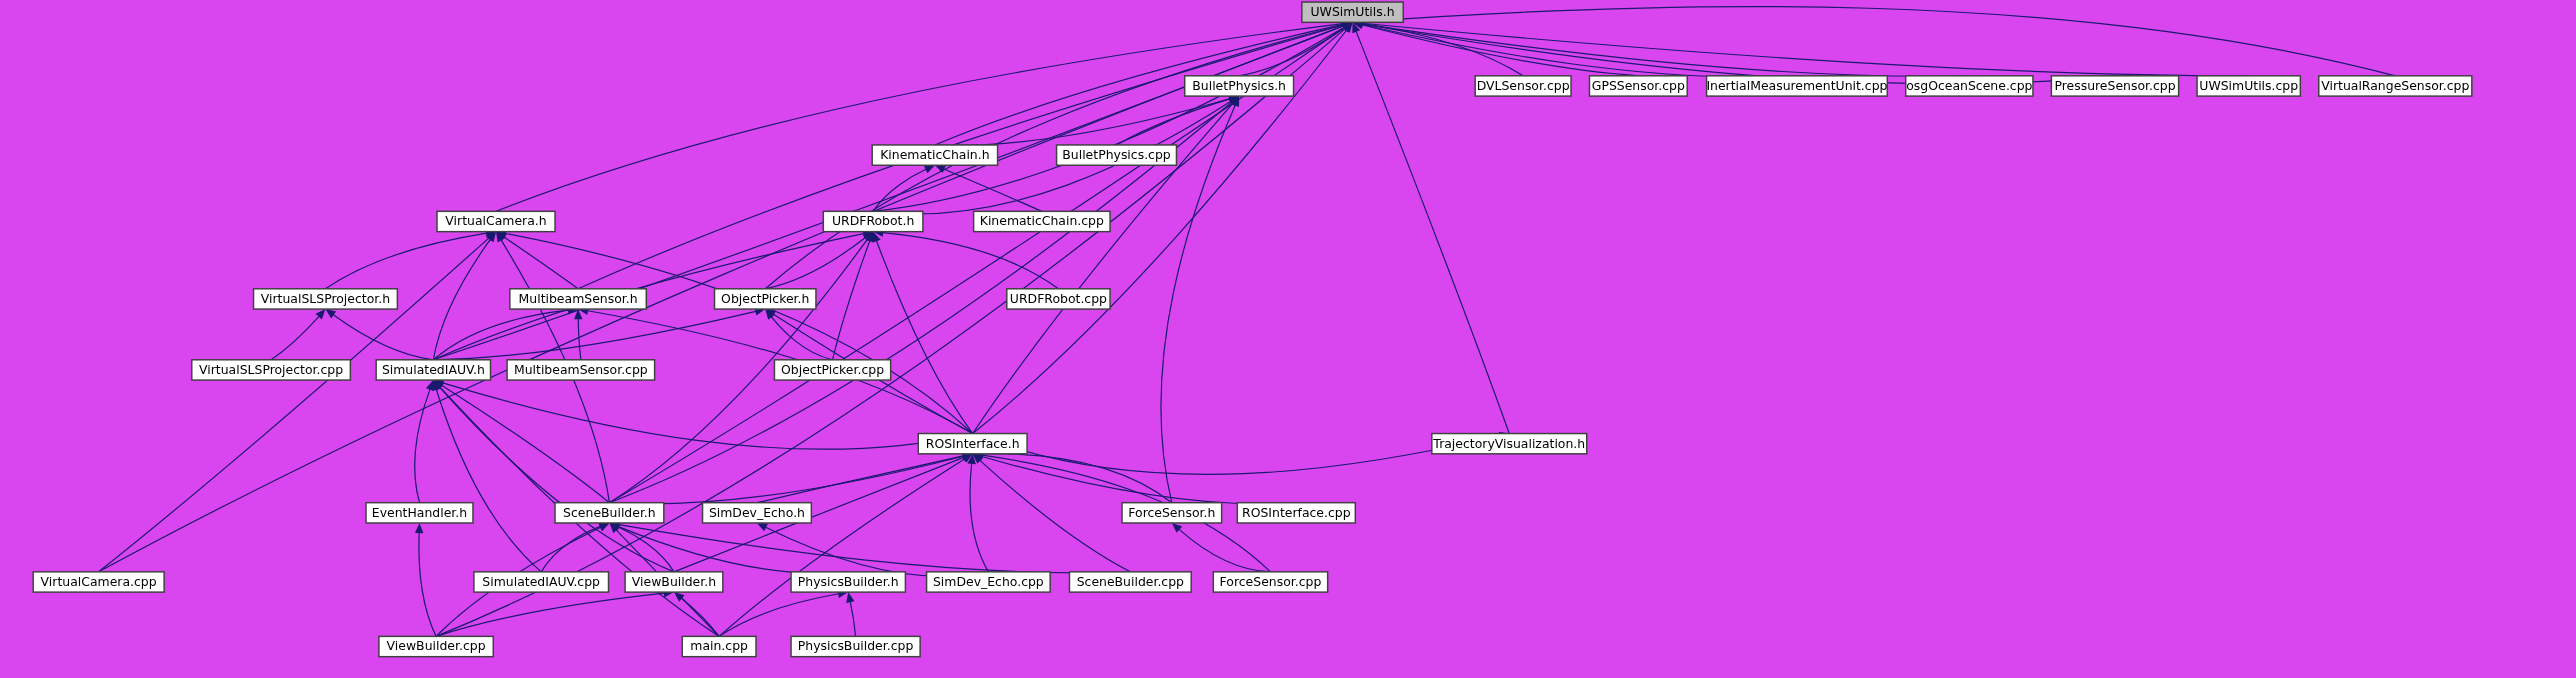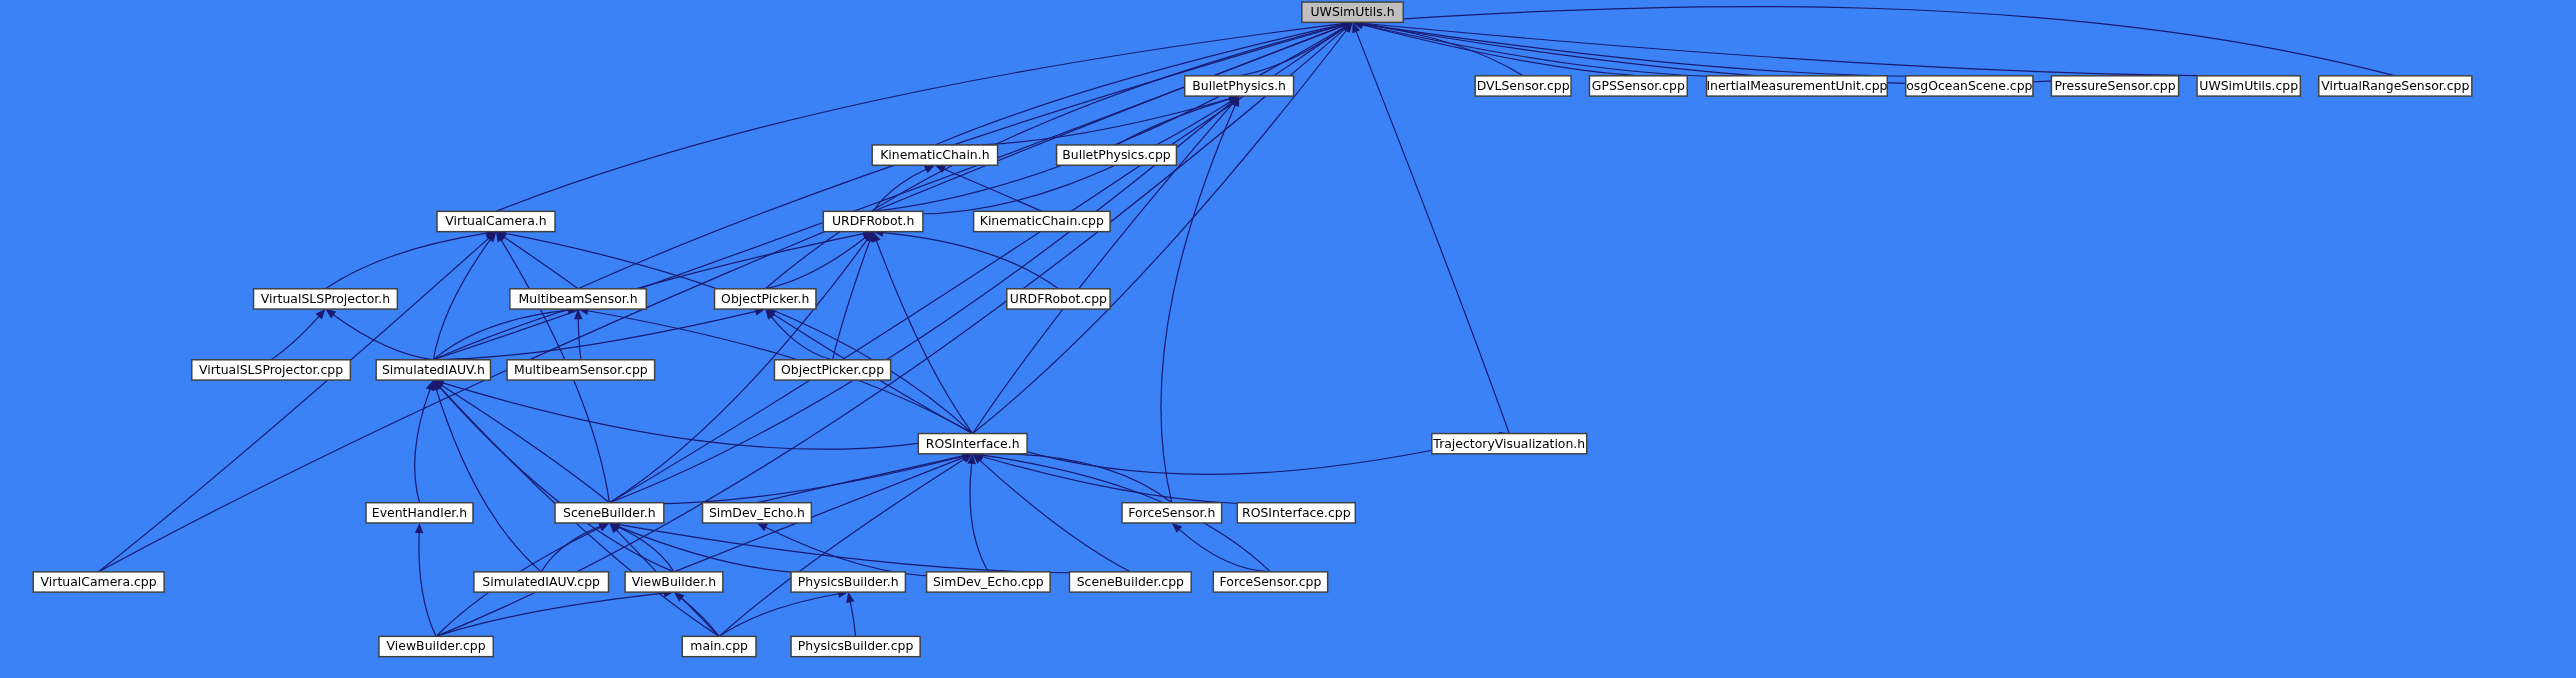--- a/index.html
+++ b/index.html
@@ -1,16 +1,16 @@
 <!DOCTYPE html>
 <html style="font-size:14.8px"><head>
 <meta charset="utf-8">
 <style>
   html,body{margin:0;padding:0;background:#ffffff;}
-  #page{position:relative;width:2576px;height:679px;background:#3b82f6;
+  #page{position:relative;width:2576px;height:679px;background:#d946ef;
         font-family:"DejaVu Sans","Liberation Sans",sans-serif;overflow:hidden;}
   #graph{position:absolute;left:0;top:0;width:2576px;height:679px;}
   .node-rect{fill:#ffffff;stroke:#404040;stroke-width:1.6;}
   .node-rect.root{fill:#bfbfbf;stroke:#404040;stroke-width:1.6;}
   .node-label{font-family:"DejaVu Sans","Liberation Sans",sans-serif;
               font-size:13.5px;fill:#000000;text-anchor:middle;
               dominant-baseline:middle;white-space:pre;}
   .edge{fill:none;stroke:#191970;stroke-width:1.3;}
   .arrow{fill:#191970;stroke:none;}
 </style>

